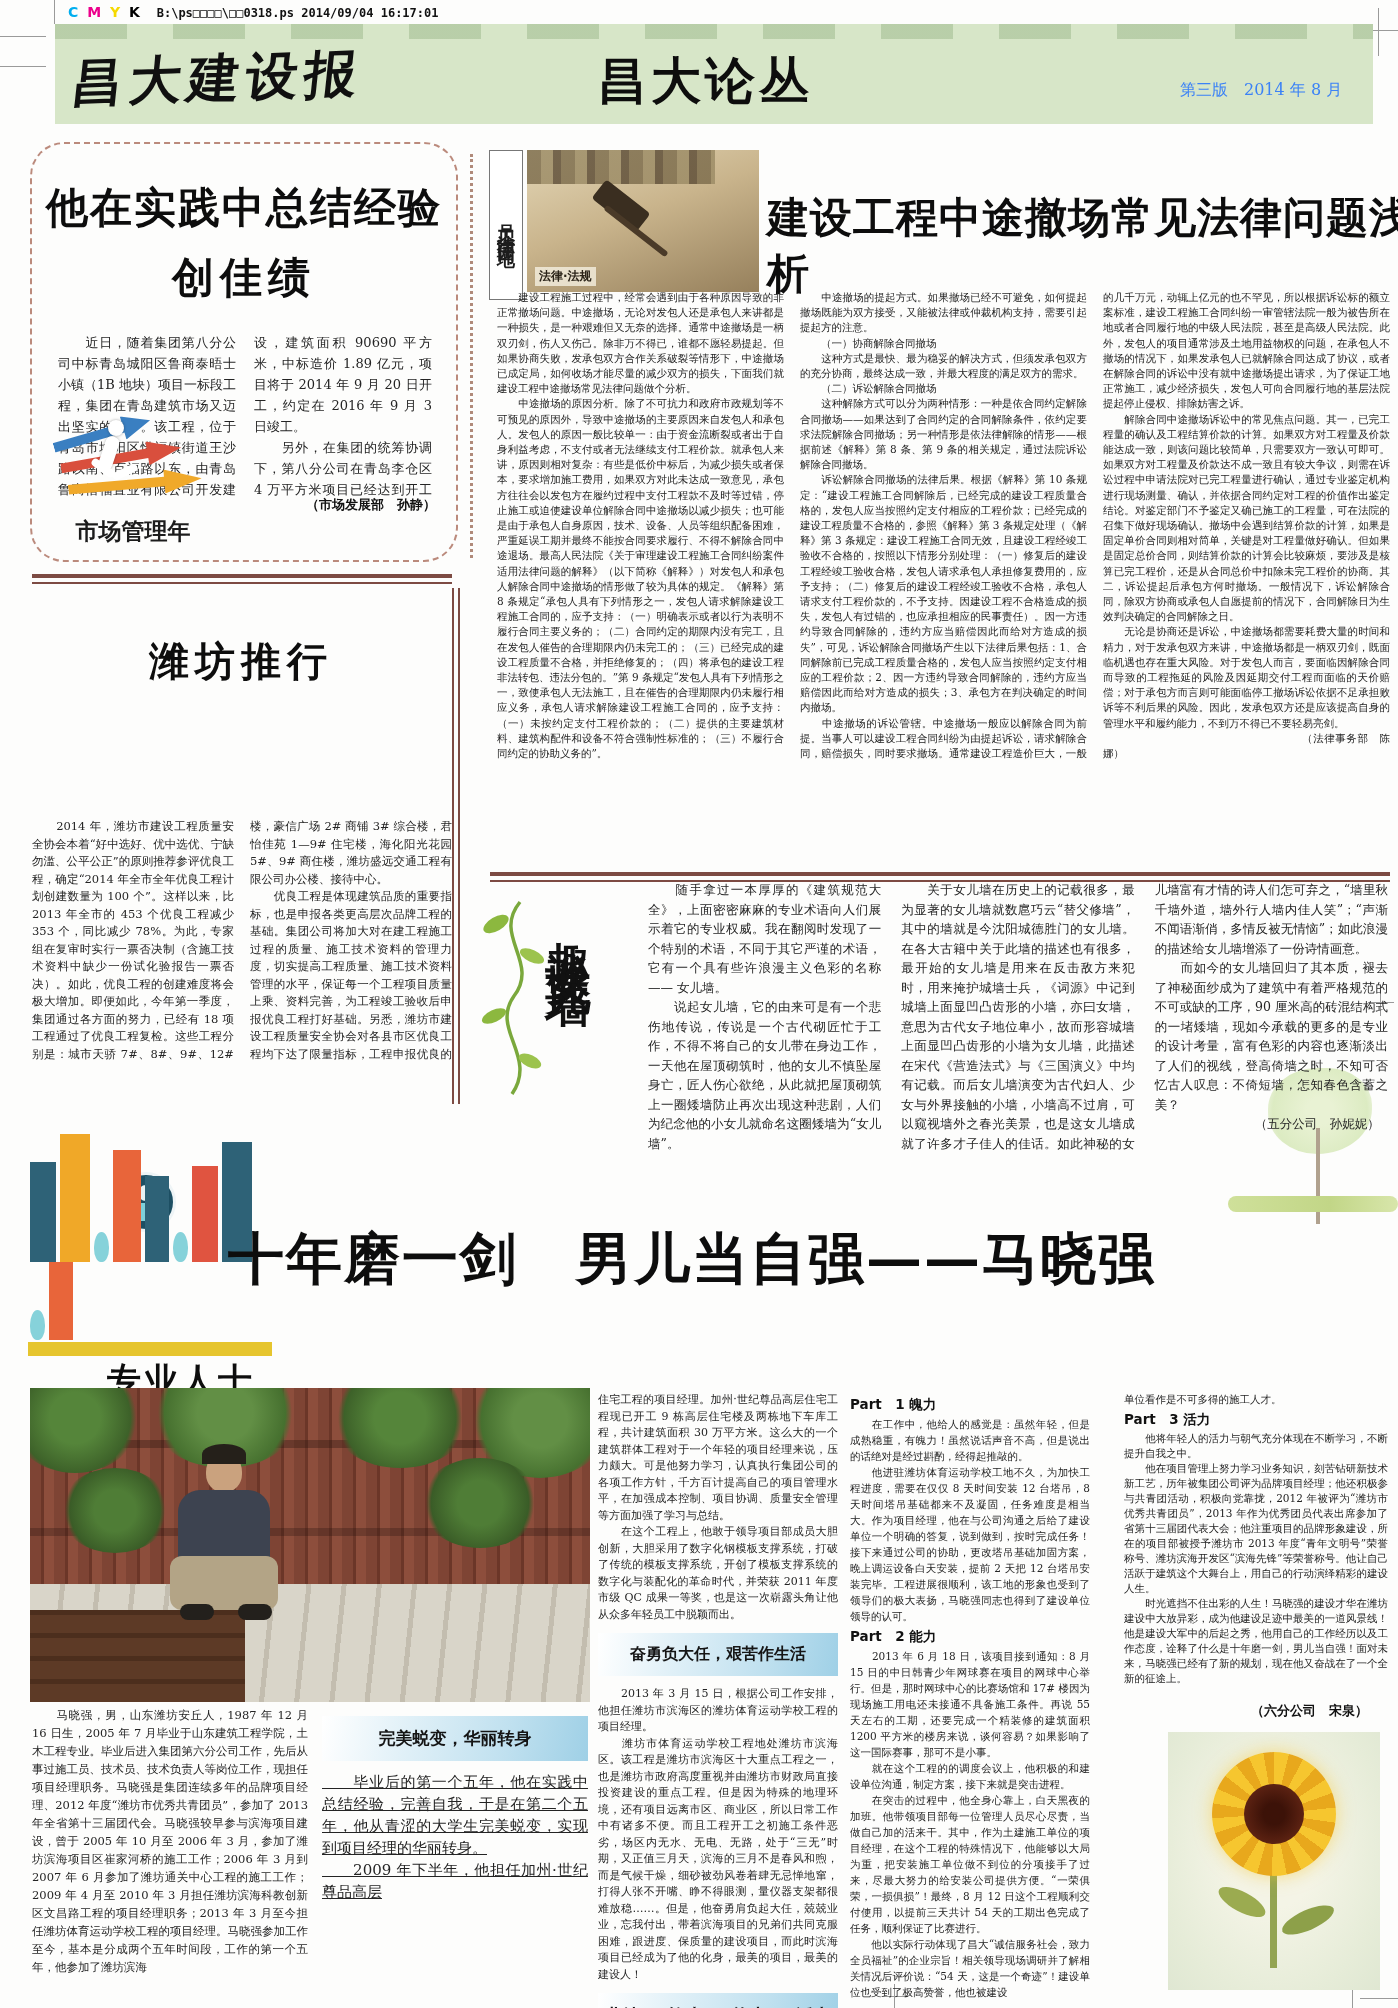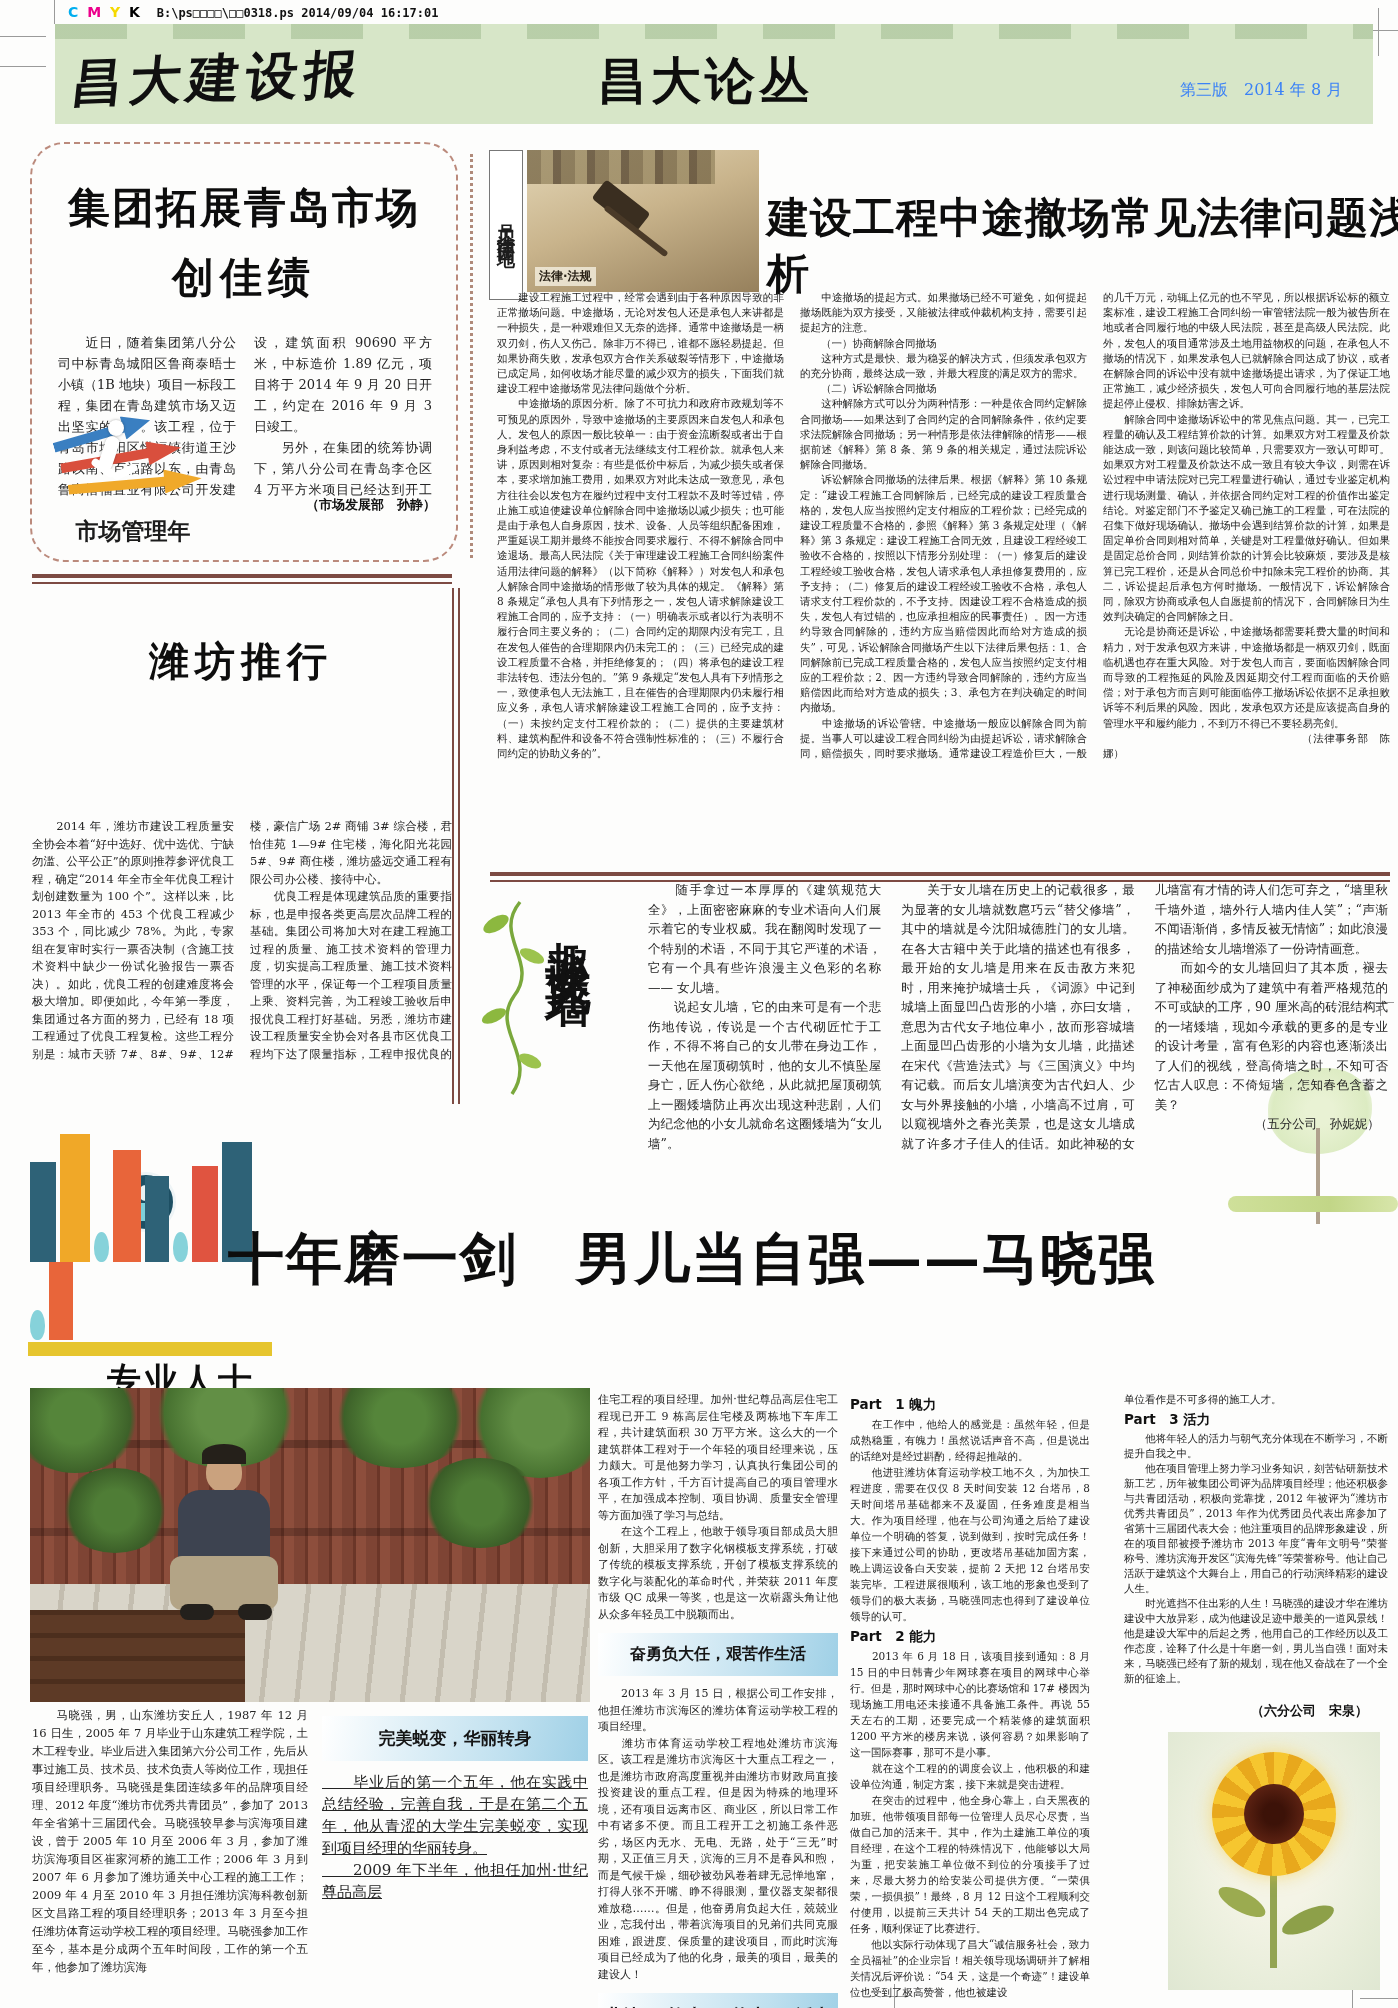--- a/index.html
+++ b/index.html
@@ -74,21 +74,21 @@
   <div class="abs crop" style="left:1360px;top:1998px;width:38px;height:1px;"></div>
 
   <div class="abs band" style="left:55px;top:24px;width:1318px;height:100px;">
     <div class="bandstripes" style="width:100%;height:15px;"></div>
   </div>
   <div class="abs serif script-title" style="left:72px;top:44px;font-size:52px;color:#101010;">昌大建设报</div>
   <div class="abs bigsans" style="left:540px;top:48px;width:330px;text-align:center;font-size:50px;letter-spacing:4px;">昌大论丛</div>
   <div class="abs serif" style="left:1180px;top:80px;width:185px;font-size:16px;color:#3b82f6;">第三版　2014 年 8 月</div>
 
   <div class="abs dashbox" style="left:30px;top:142px;width:424px;height:416px;">
-    <div class="abs bigserif" style="left:12px;top:36px;width:400px;text-align:center;font-size:42px;letter-spacing:2px;">集团拓展青岛市场</div>
+    <div class="abs bigserif" style="left:12px;top:36px;width:400px;text-align:center;font-size:42px;letter-spacing:2px;">他在实践中总结经验</div>
     <div class="abs bigserif" style="left:12px;top:106px;width:400px;text-align:center;font-size:42px;letter-spacing:6px;">创佳绩</div>
     <div class="abs bodytext" style="left:26px;top:188px;width:374px;height:176px;column-count:2;column-gap:18px;font-size:13px;line-height:21px;">　　近日，随着集团第八分公司中标青岛城阳区鲁商泰晤士小镇（1B 地块）项目一标段工程，集团在青岛建筑市场又迈出坚实的一步。该工程，位于青岛市城阳区惜福镇街道王沙路以南、百福路以东，由青岛鲁商惜福置业有限公司开发建设，建筑面积 90690 平方米，中标造价 1.89 亿元，项目将于 2014 年 9 月 20 日开工，约定在 2016 年 9 月 3 日竣工。
 　　另外，在集团的统筹协调下，第八分公司在青岛李仓区 4 万平方米项目已经达到开工条件。在青岛，集团还正就多个工程进行持续洽谈。</div>
 
     <div class="abs" style="left:20px;top:276px;width:150px;height:96px;">
       <div class="arrow" style="left:0;top:2px;width:100px;background:#3a7fc1;transform:rotate(-16deg);"></div>
       <div class="arrow" style="left:8px;top:26px;width:122px;background:#d94f3d;transform:rotate(-10deg);"></div>
       <div class="arrow" style="left:16px;top:52px;width:134px;background:#f0a92a;transform:rotate(-5deg);"></div>
       <div class="abs" style="left:56px;top:0;width:16px;height:16px;border-radius:50%;background:#fff;box-shadow:0 0 3px rgba(0,0,0,.35);"></div>
       <div class="abs" style="left:50px;top:16px;width:14px;height:34px;background:#fff;border-radius:6px;transform:rotate(18deg);box-shadow:0 0 3px rgba(0,0,0,.3);"></div>

